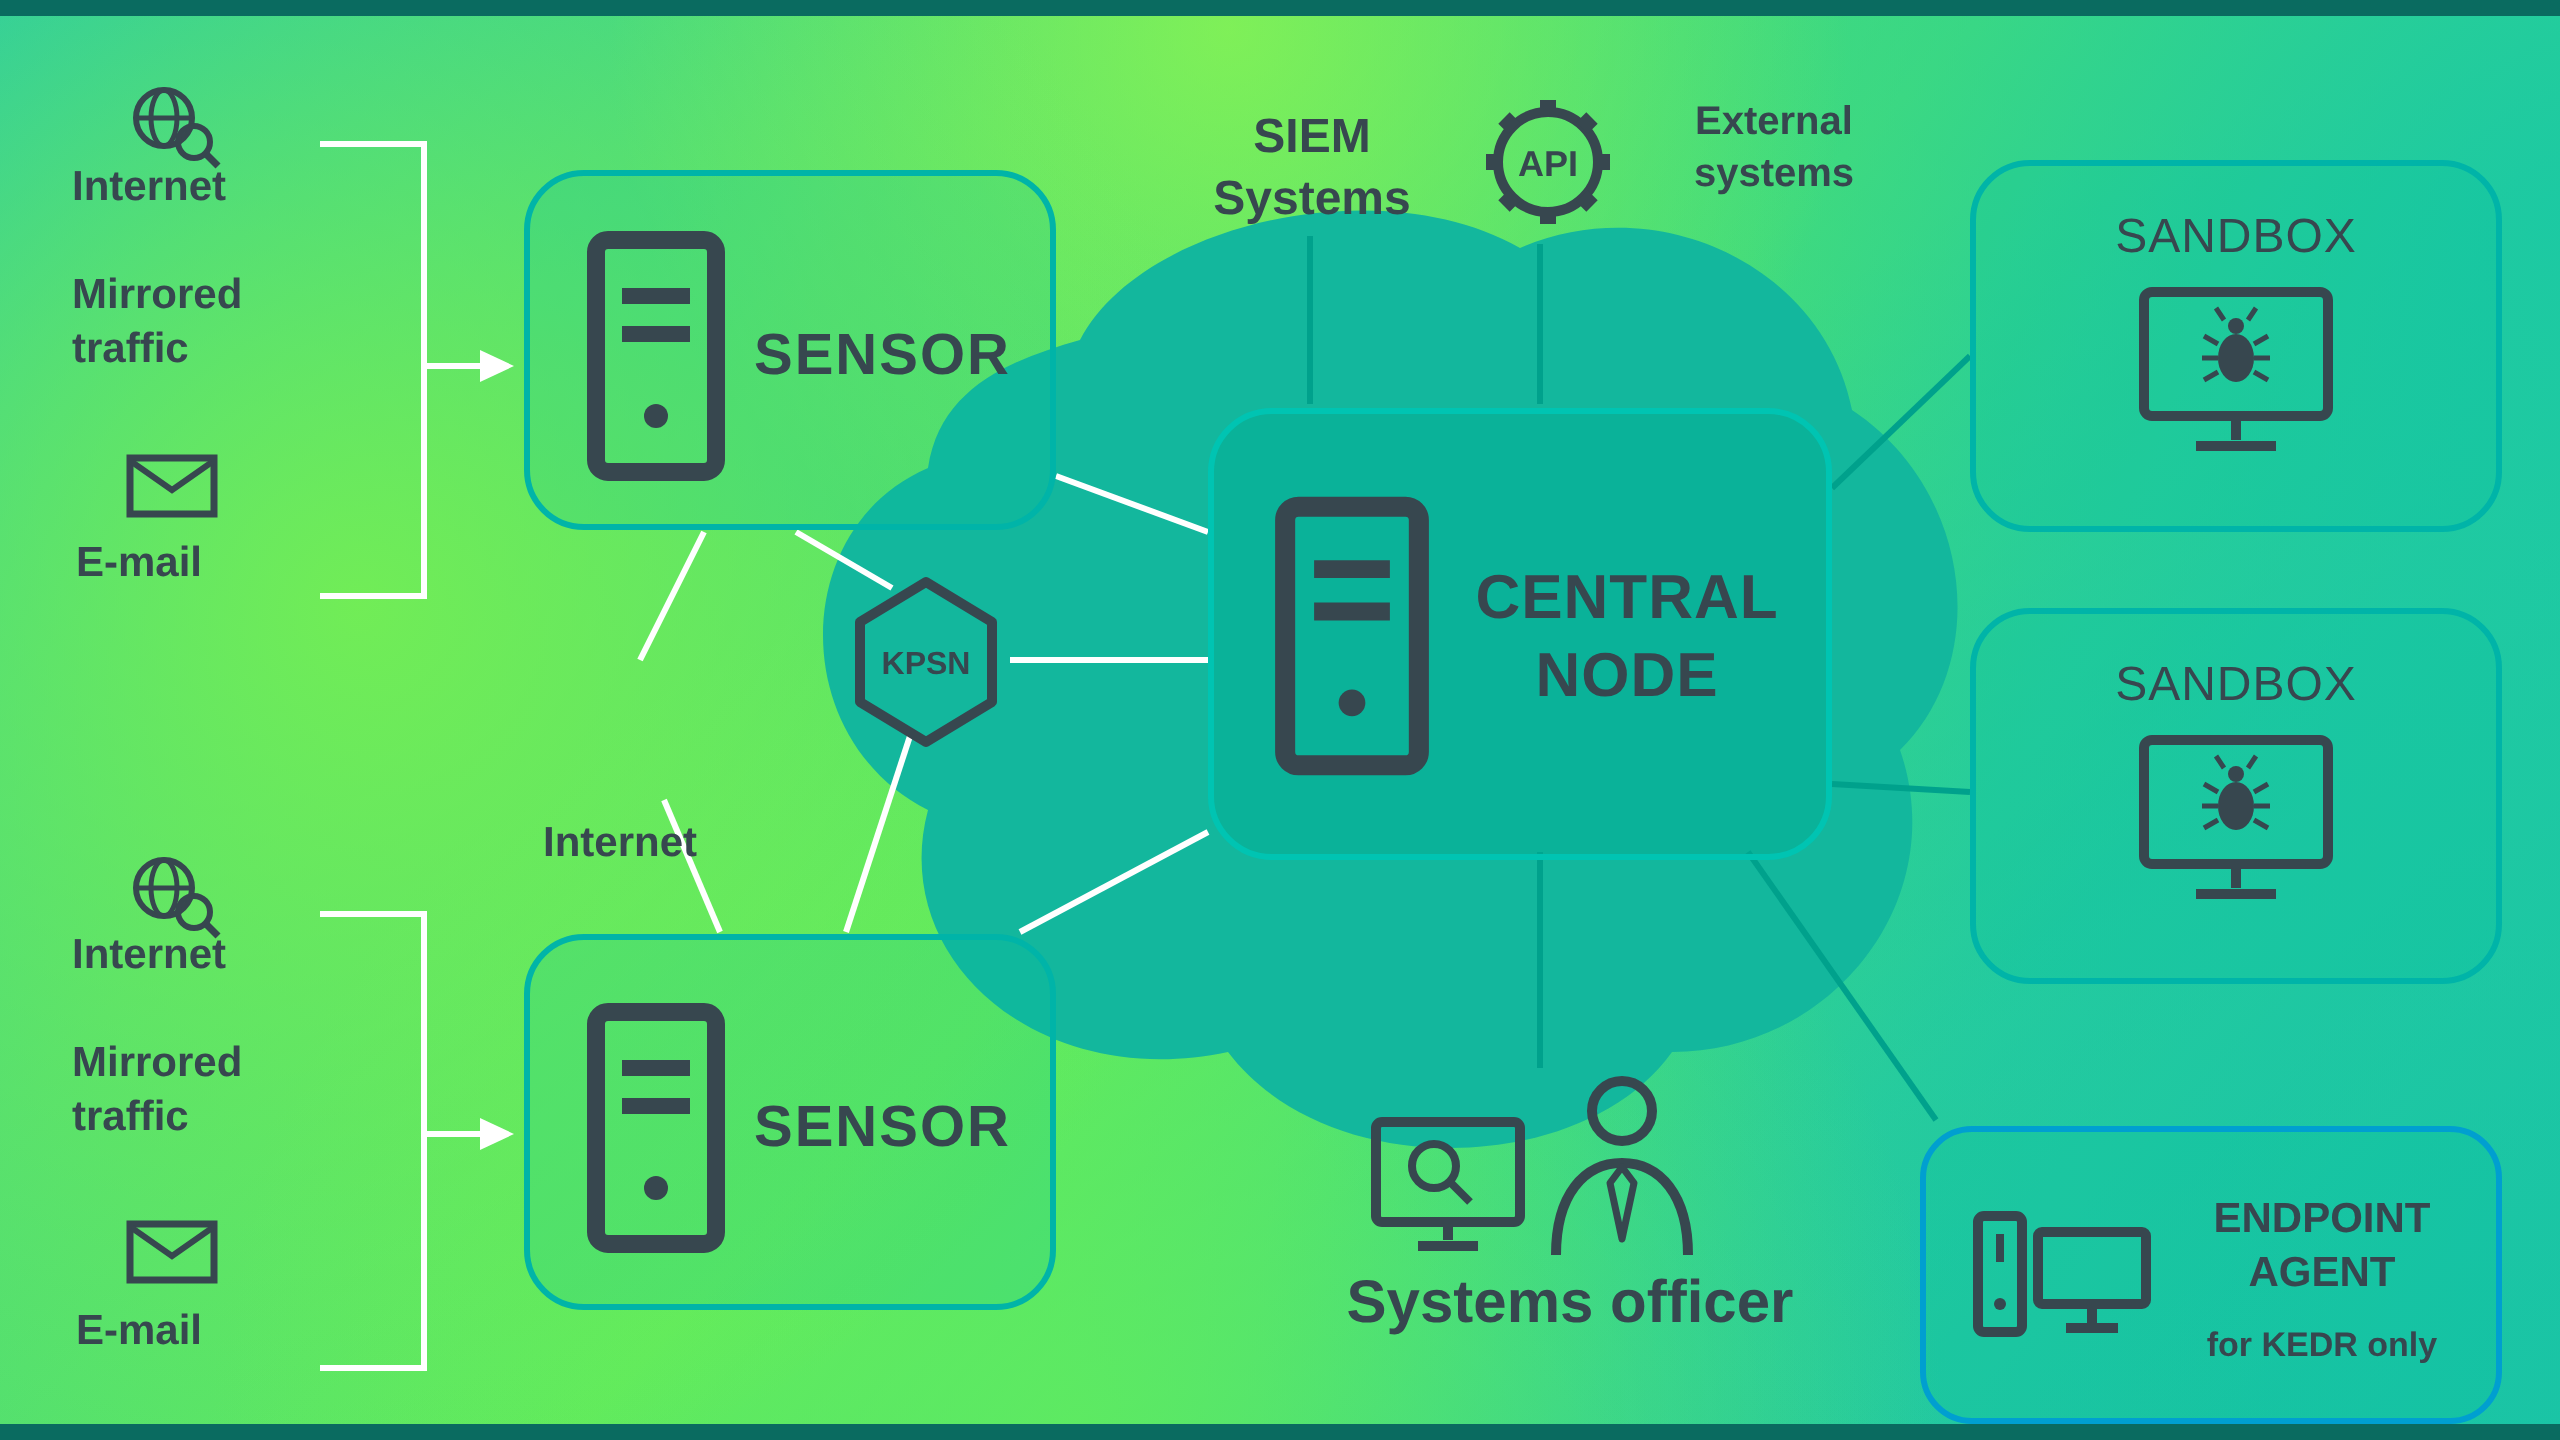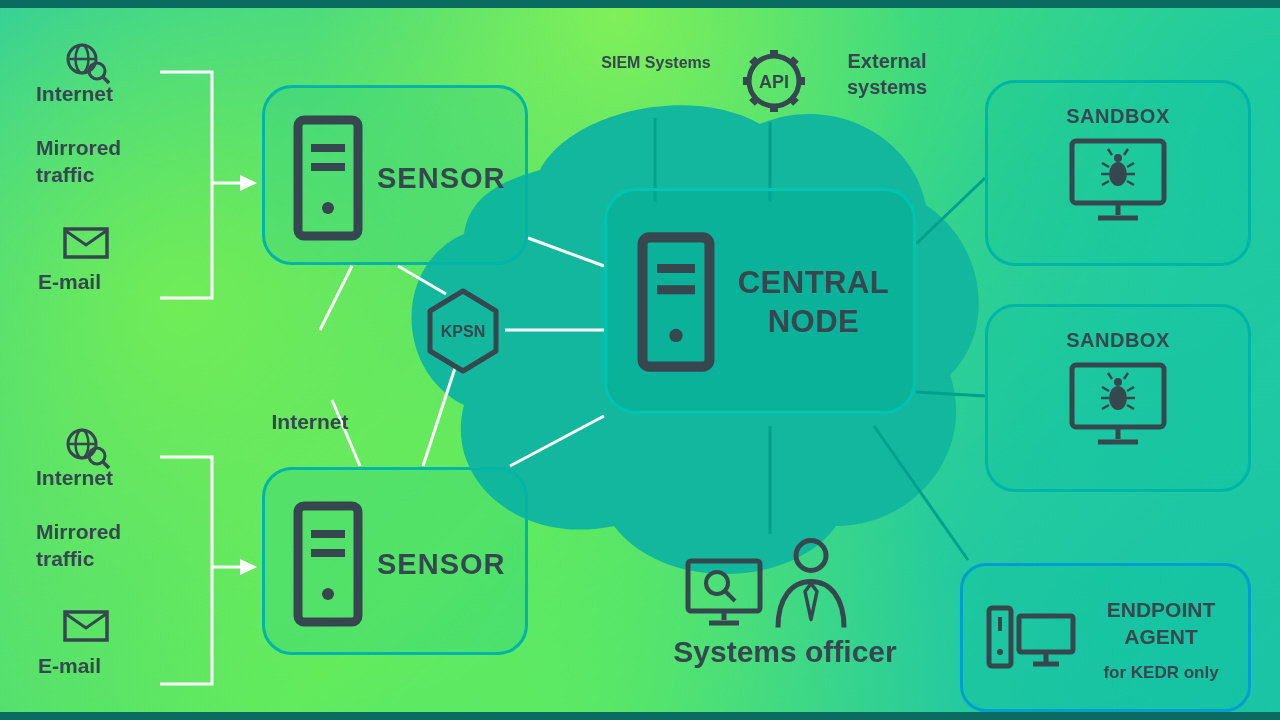--- a/index.html
+++ b/index.html
@@ -28,21 +28,21 @@
     position:absolute; z-index:4; color:#37474f; font-weight:bold; line-height:1.3;
   }
   .icon{ position:absolute; z-index:4; }
   .icon svg{ display:block; width:100%; height:100%; }
   .stroke{ stroke:#37474f; fill:none; }
   .fill-dark{ fill:#37474f; }
   .center{ text-align:center; }
   
   .central-box{ background:rgba(0,172,148,0.45); border-color:#00c4b2; }
   .endpoint-box{ border-color:#009fd0; border-radius:26px;margin-top:36px; }
-  .sandbox-title{ margin-top:22px; font-size:20px; font-weight:bold; color:#37474f; text-align:center; letter-spacing:0.5px;}
+  .sandbox-title{ margin-top:22px; font-size:24px; font-weight:normal; color:#37474f; text-align:center; letter-spacing:0.5px;}
   .sandbox-icon{ width:112px; height:92px; margin:8px auto 0 auto; }
   .sandbox-icon svg{ display:block; width:100%; height:100%; }
 </style>
 </head>
 <body>
 
 <div class="canvas">
 
   <div class="bar top"></div>
   <div class="bar bottom"></div>
@@ -143,33 +143,33 @@
 
   <div class="label center" style="left:246px; top:408px; width:128px; font-size:21px;">Internet</div>
 
   <div class="icon" style="left:423px; top:287px; width:80px; height:88px;">
     <svg viewBox="0 0 80 88">
       <path class="stroke" d="M40 4 L73 24 L73 64 L40 84 L7 64 L7 24 Z" stroke-width="5" stroke-linejoin="round"></path>
       <text x="40" y="50" text-anchor="middle" fill="#37474f" font-size="16" font-weight="bold" font-family="Liberation Sans, sans-serif">KPSN</text>
     </svg>
   </div>
 
-  <div class="node-box central-box" style="left:604px; top:188px; width:312px; height:226px; border-radius:32px;">
+  <div class="node-box central-box" style="left:604px; top:204px; width:312px; height:226px; border-radius:32px;">
     <div class="icon" style="left:30px; top:40px; width:78px; height:142px;">
       <svg viewBox="0 0 70 126">
         <rect class="stroke" x="5" y="5" width="60" height="116" rx="6" stroke-width="9"></rect>
         <line class="stroke" x1="18" y1="33" x2="52" y2="33" stroke-width="8"></line>
         <line class="stroke" x1="18" y1="52" x2="52" y2="52" stroke-width="8"></line>
         <circle class="fill-dark" cx="35" cy="93" r="6"></circle>
       </svg>
     </div>
     <div class="label center" style="left:114px; top:73px; width:185px; font-size:31px; line-height:1.25; letter-spacing:0.5px;">CENTRAL NODE</div>
   </div>
 
-  <div class="label center" style="left:592px; top:53px; width:128px; font-size:16px;">SIEM Systems</div>
+  <div class="label center" style="left:592px; top:53px; width:128px; font-size:24px;">SIEM Systems</div>
   <div class="icon" style="left:737px; top:44px; width:74px; height:74px;">
     <svg viewBox="0 0 74 74">
       <circle class="stroke" cx="37" cy="37" r="25" stroke-width="5"></circle>
       <g class="stroke" stroke-width="8">
         <line x1="61" y1="37" x2="68" y2="37"></line>
           <line x1="54" y1="20" x2="59" y2="15"></line>
         <line x1="37" y1="13" x2="37" y2="6"></line>
           <line x1="20" y1="20" x2="15" y2="15"></line>
         <line x1="13" y1="37" x2="6" y2="37"></line>
           <line x1="20" y1="54" x2="15" y2="59"></line>

